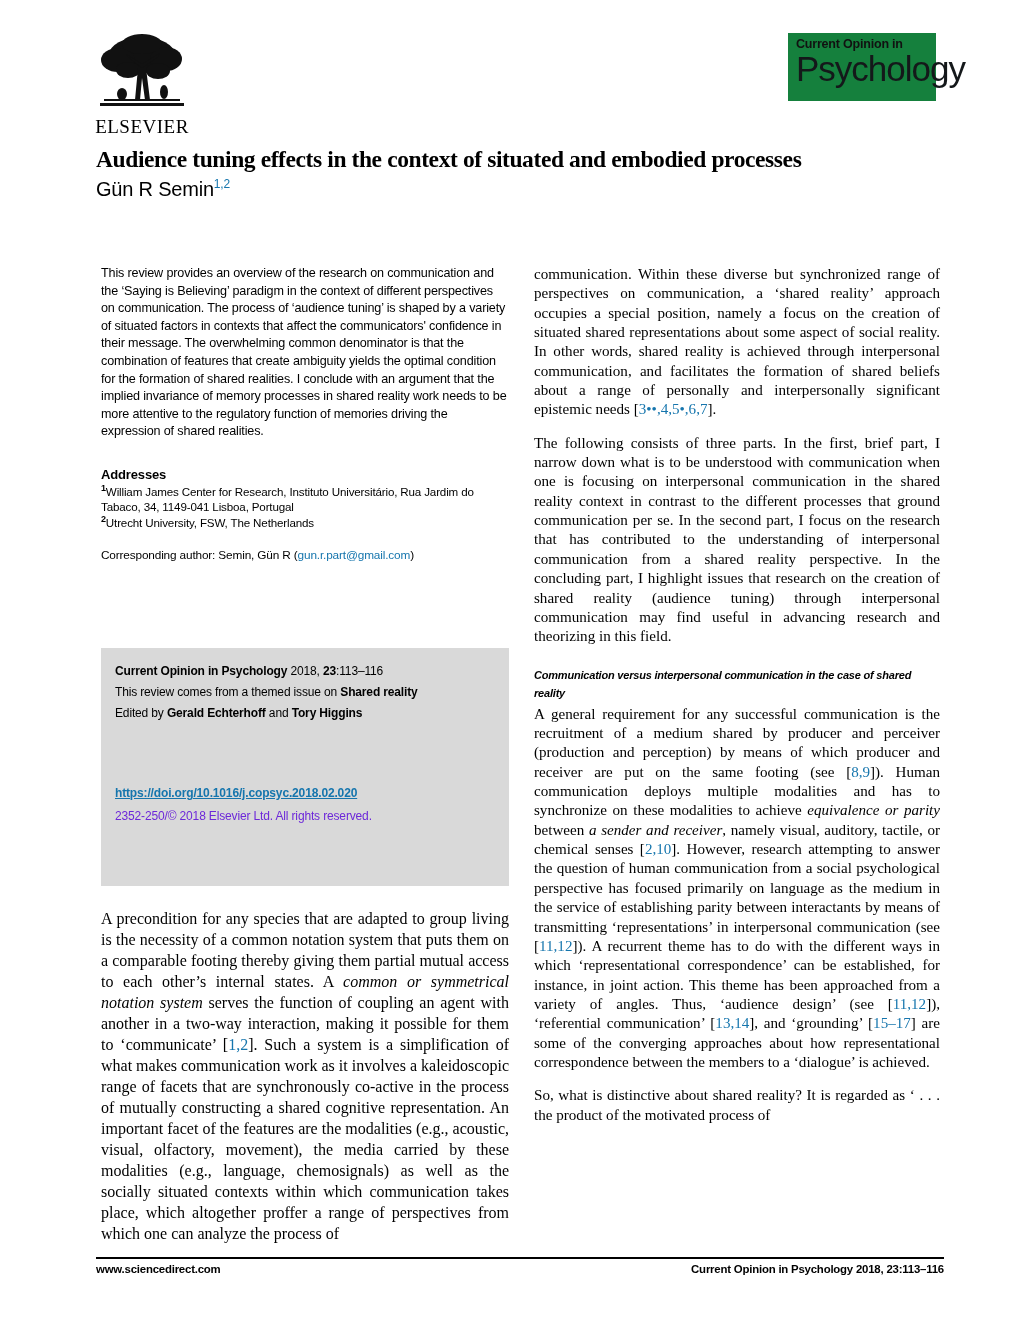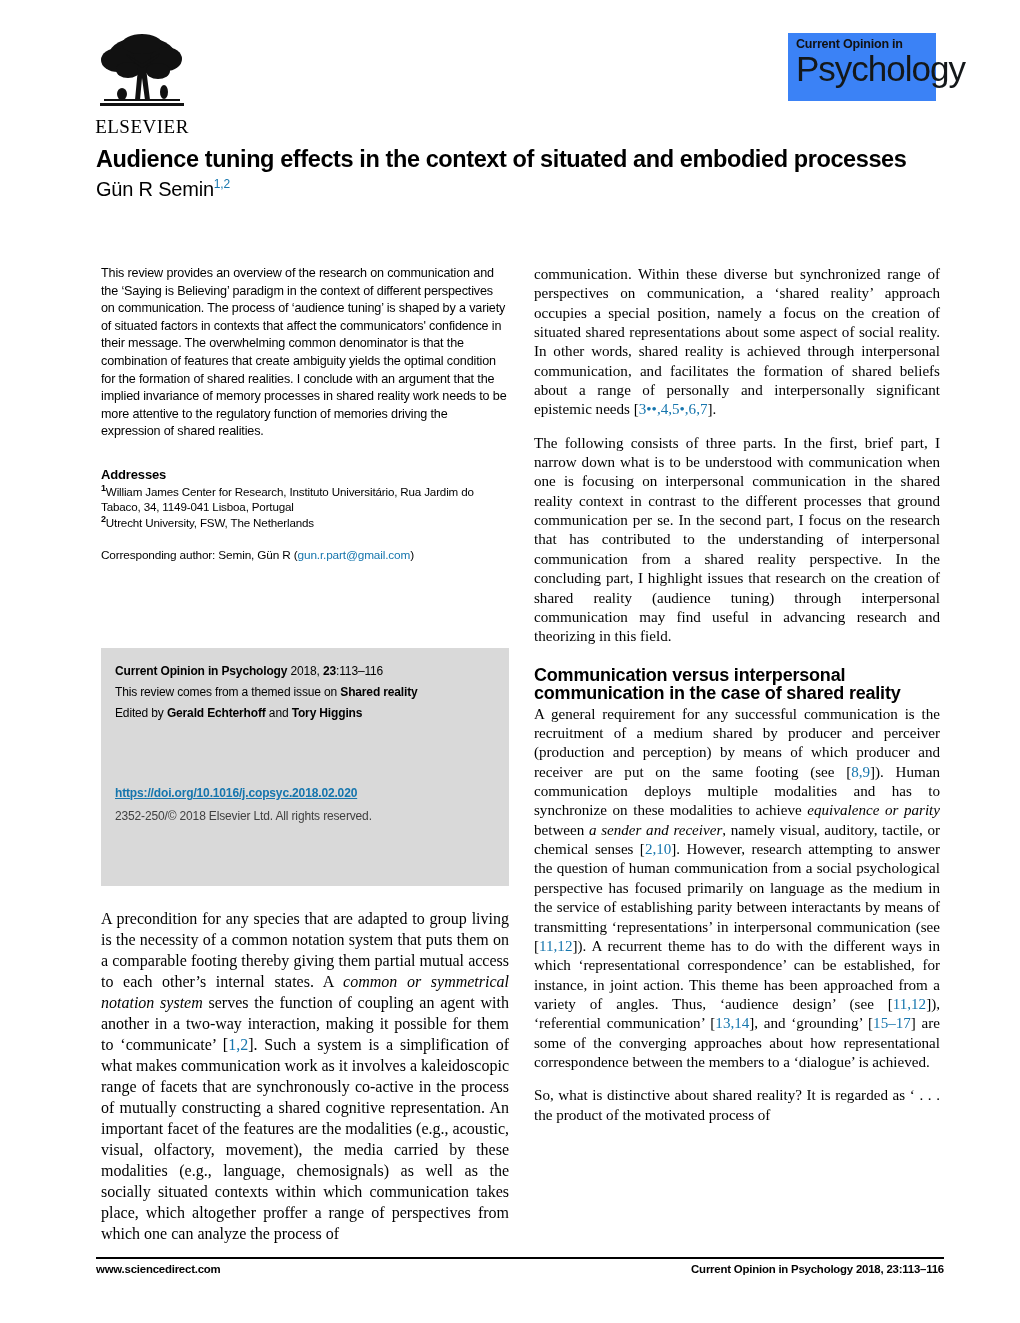--- a/index.html
+++ b/index.html
@@ -72,21 +72,21 @@
     color: #000;
     letter-spacing: -0.7px;
   }
 
   .journal-badge {
     position: absolute;
     left: 700px;
     top: 9px;
     width: 148px;
     height: 68px;
-    background: #3b82f6;
+    background: #15803d;
   }
   .jb-small {
     position: absolute;
     left: 8px;
     top: 4px;
     font-family: "Liberation Sans", sans-serif;
     font-weight: bold;
     font-size: 12.5px;
     color: #111;
     letter-spacing: -0.2px;
@@ -104,21 +104,21 @@
   }
 
   
   .title-block {
     position: absolute;
     left: 96px;
     top: 145px;
     width: 848px;
   }
   .article-title {
-    font-family: Liberation Sans, sans-serif;
+    font-family: Liberation Serif, serif;
     font-weight: bold;
     font-size: 23.5px;
     line-height: 29px;
     color: #000;
     margin: 0;
     letter-spacing: -0.4px;
   }
   .author-line {
     font-family: "Liberation Sans", sans-serif;
     font-size: 20px;
@@ -210,21 +210,21 @@
     top: 135px;
     font-weight: bold;
     font-size: 12px;
     color: #1575ad;
   }
   .info-issn {
     position: absolute;
     left: 14px;
     top: 158px;
     font-size: 12px;
-    color: #404040;
+    color: #6d28d9;
   }
 
   
   .body-col {
     position: absolute;
     left: 101px;
     top: 908px;
     width: 408px;
     font-family: "Liberation Serif", serif;
     font-size: 16px;
@@ -243,25 +243,26 @@
   }
   .serif p { margin: 0; }
   .serif p + p { margin-top: 14px; }
   .body-col p { margin: 0; }
   .cite { color: #1575ad; }
   em.ital { font-style: italic; }
 
   .section-head {
     font-family: "Liberation Sans", sans-serif;
     font-weight: bold;
-    font-size: 18px;
+    font-size: 11px;
     line-height: 18.6px;
     color: #000;
     margin: 19px 0 2px 0;
     letter-spacing: -0.2px;
+    font-style: italic;
   }
 
   
   .footer-rule {
     position: absolute;
     left: 96px;
     top: 1257px;
     width: 848px;
     height: 1.6px;
     background: #000;

